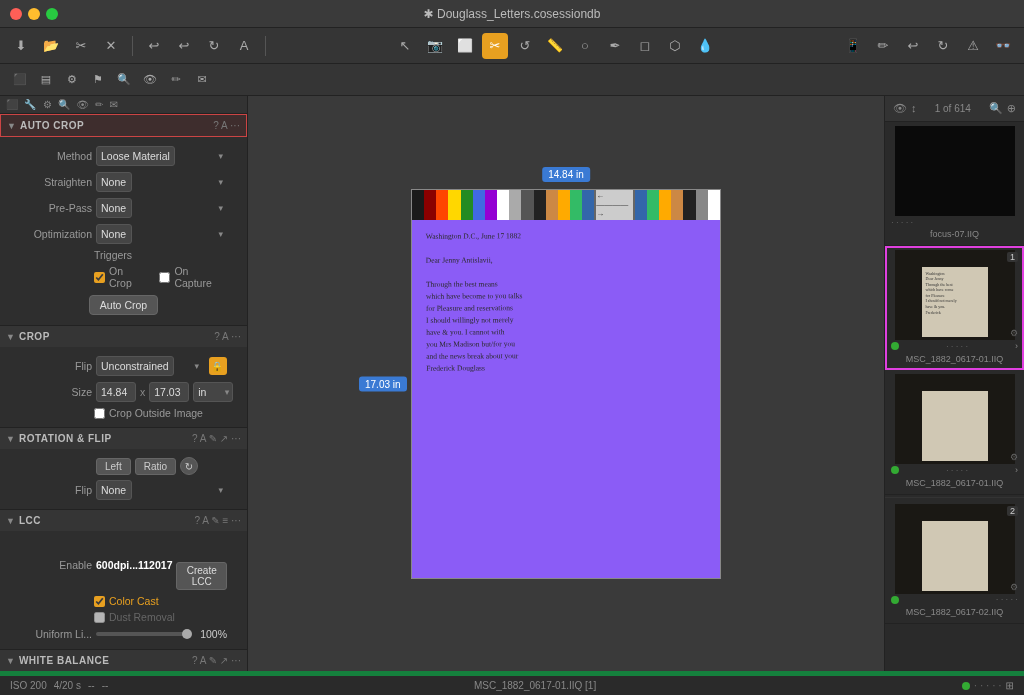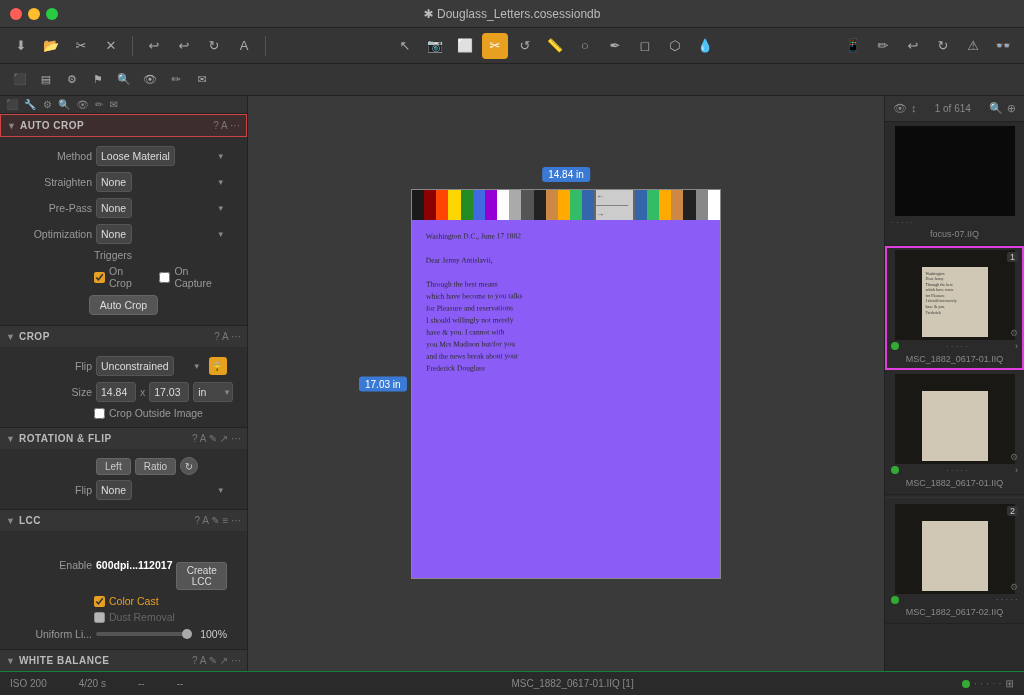--- a/index.html
+++ b/index.html
@@ -392,22 +392,22 @@
       white-space: nowrap;
     }
 
     
     .status-bar {
       background: #2a2a2a;
       height: 24px;
       display: flex;
       align-items: center;
       padding: 0 10px;
-      gap: 32px;
-      border-top: 1px solid #15803d;
+      gap: 7px;
+      border-top: 5px solid #15803d;
       flex-shrink: 0;
       font-size: 10px;
       color: #888;
     }
     .status-dot {
       width: 8px; height: 8px;
       border-radius: 50%;
       background: #3a3;
     }
     .status-dots-row {

